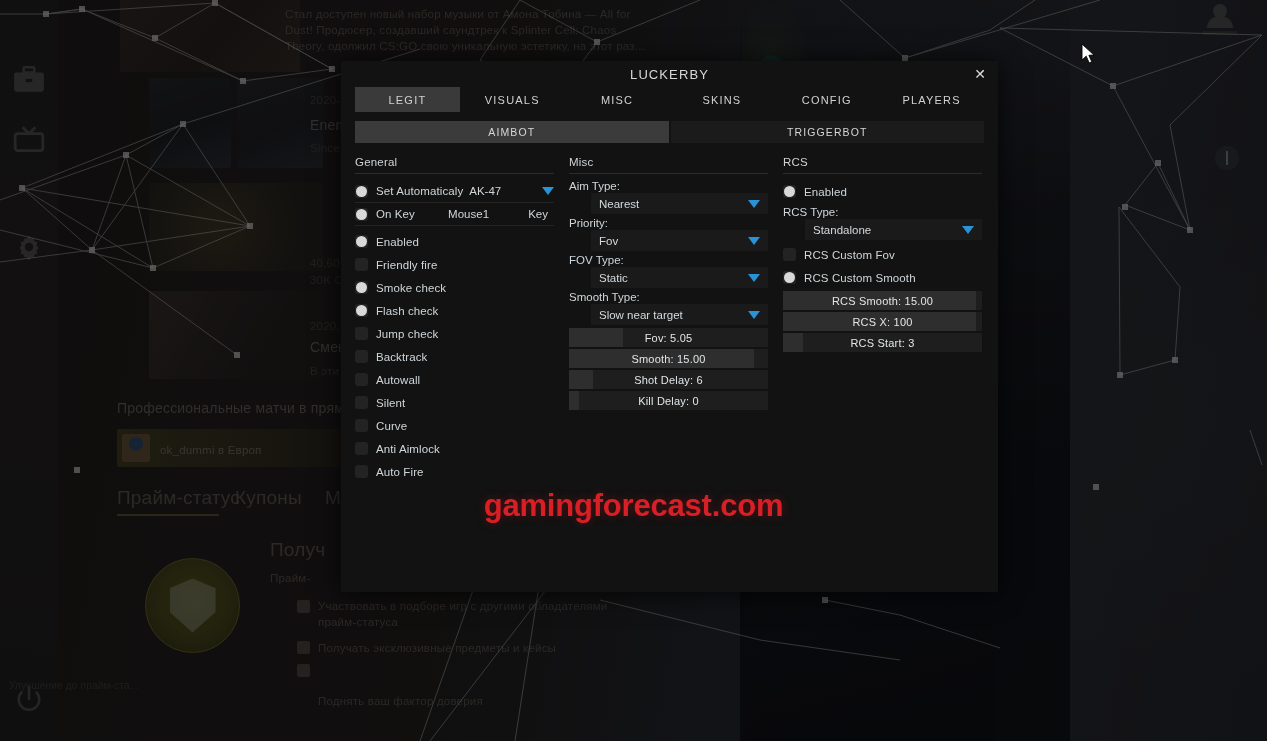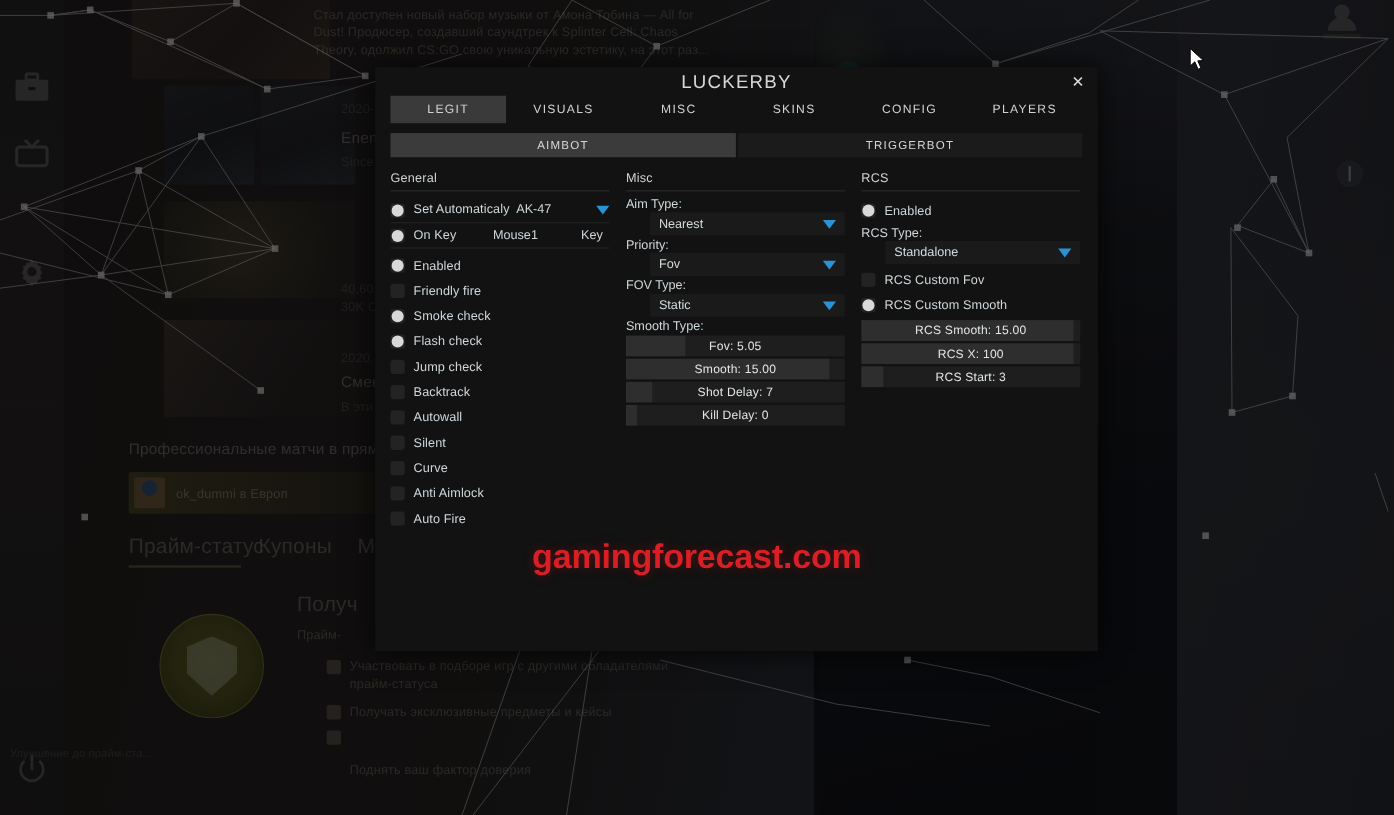--- a/index.html
+++ b/index.html
@@ -177,21 +177,21 @@
     position: absolute;
     left: 341px; top: 61px;
     width: 657px; height: 531px;
     background: #121212;
     box-shadow: 0 2px 24px rgba(0,0,0,.75);
   }
   .panel-title {
     height: 26px; line-height: 27px;
     text-align: center;
     color: #d7d7d7;
-    font-size: 17px;
+    font-size: 13px;
     letter-spacing: 1.1px;
   }
   .panel-close {
     position: absolute; right: 8px; top: 3px;
     width: 20px; height: 20px;
     color: #dcdcdc; font-size: 14px; line-height: 20px; text-align: center;
     cursor: pointer;
   }
 
   .tabs {
@@ -633,32 +633,36 @@
           <div class="caret"></div>
         </div>
 
         <div class="field-label">FOV Type:</div>
         <div class="dropdown">
           <span class="dd-val">Static</span>
           <div class="caret"></div>
         </div>
 
         <div class="field-label">Smooth Type:</div>
+        <div class="dropdown">
+          <span class="dd-val">Slow near target</span>
+          <div class="caret"></div>
+        </div>
 
         <div class="slider">
           <div class="fill" style="width: 27%;"></div>
           <span class="sl-text">Fov: 5.05</span>
         </div>
         <div class="slider">
           <div class="fill" style="width: 93%;"></div>
           <span class="sl-text">Smooth: 15.00</span>
         </div>
         <div class="slider">
           <div class="fill" style="width: 12%;"></div>
-          <span class="sl-text">Shot Delay: 7</span>
+          <span class="sl-text">Shot Delay: 6</span>
         </div>
         <div class="slider">
           <div class="fill" style="width: 5%;"></div>
           <span class="sl-text">Kill Delay: 0</span>
         </div>
       </div>
 
       <div class="col">
         <div class="col-head">RCS</div>
 

